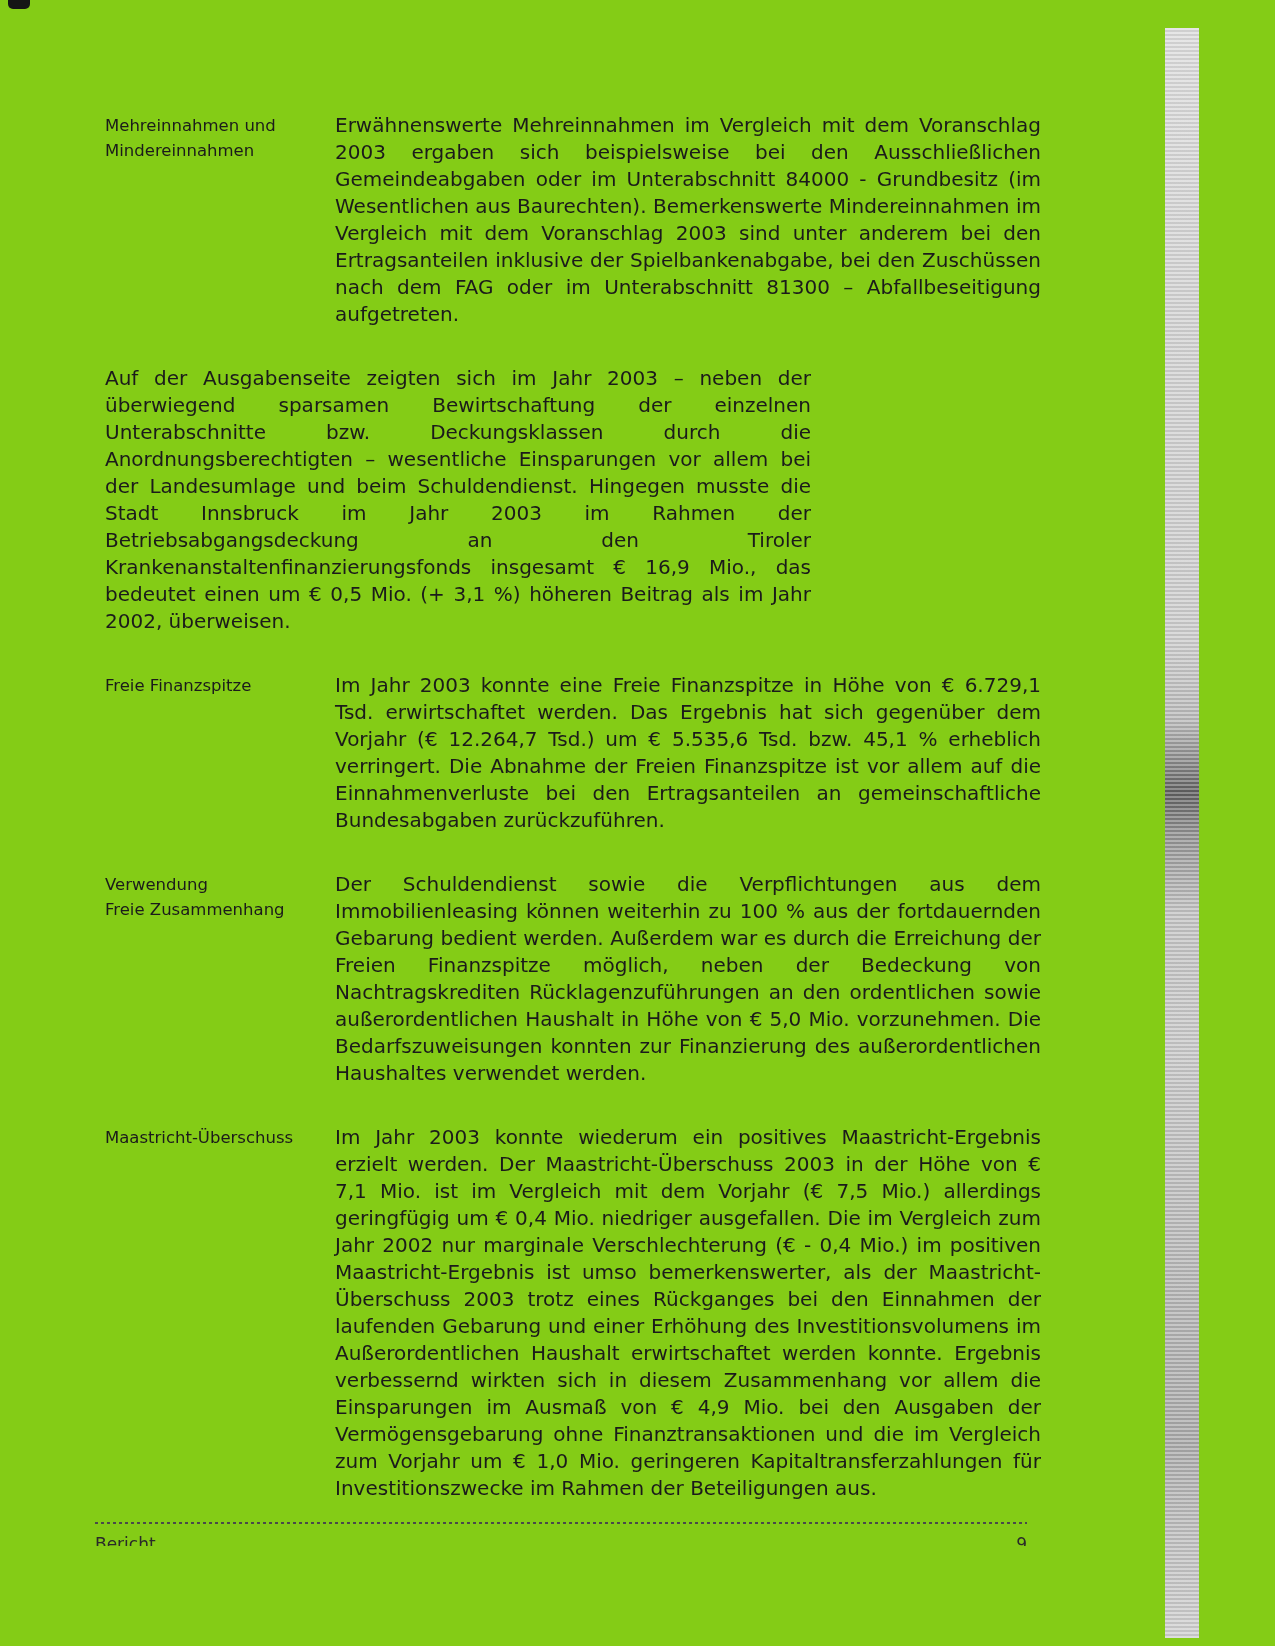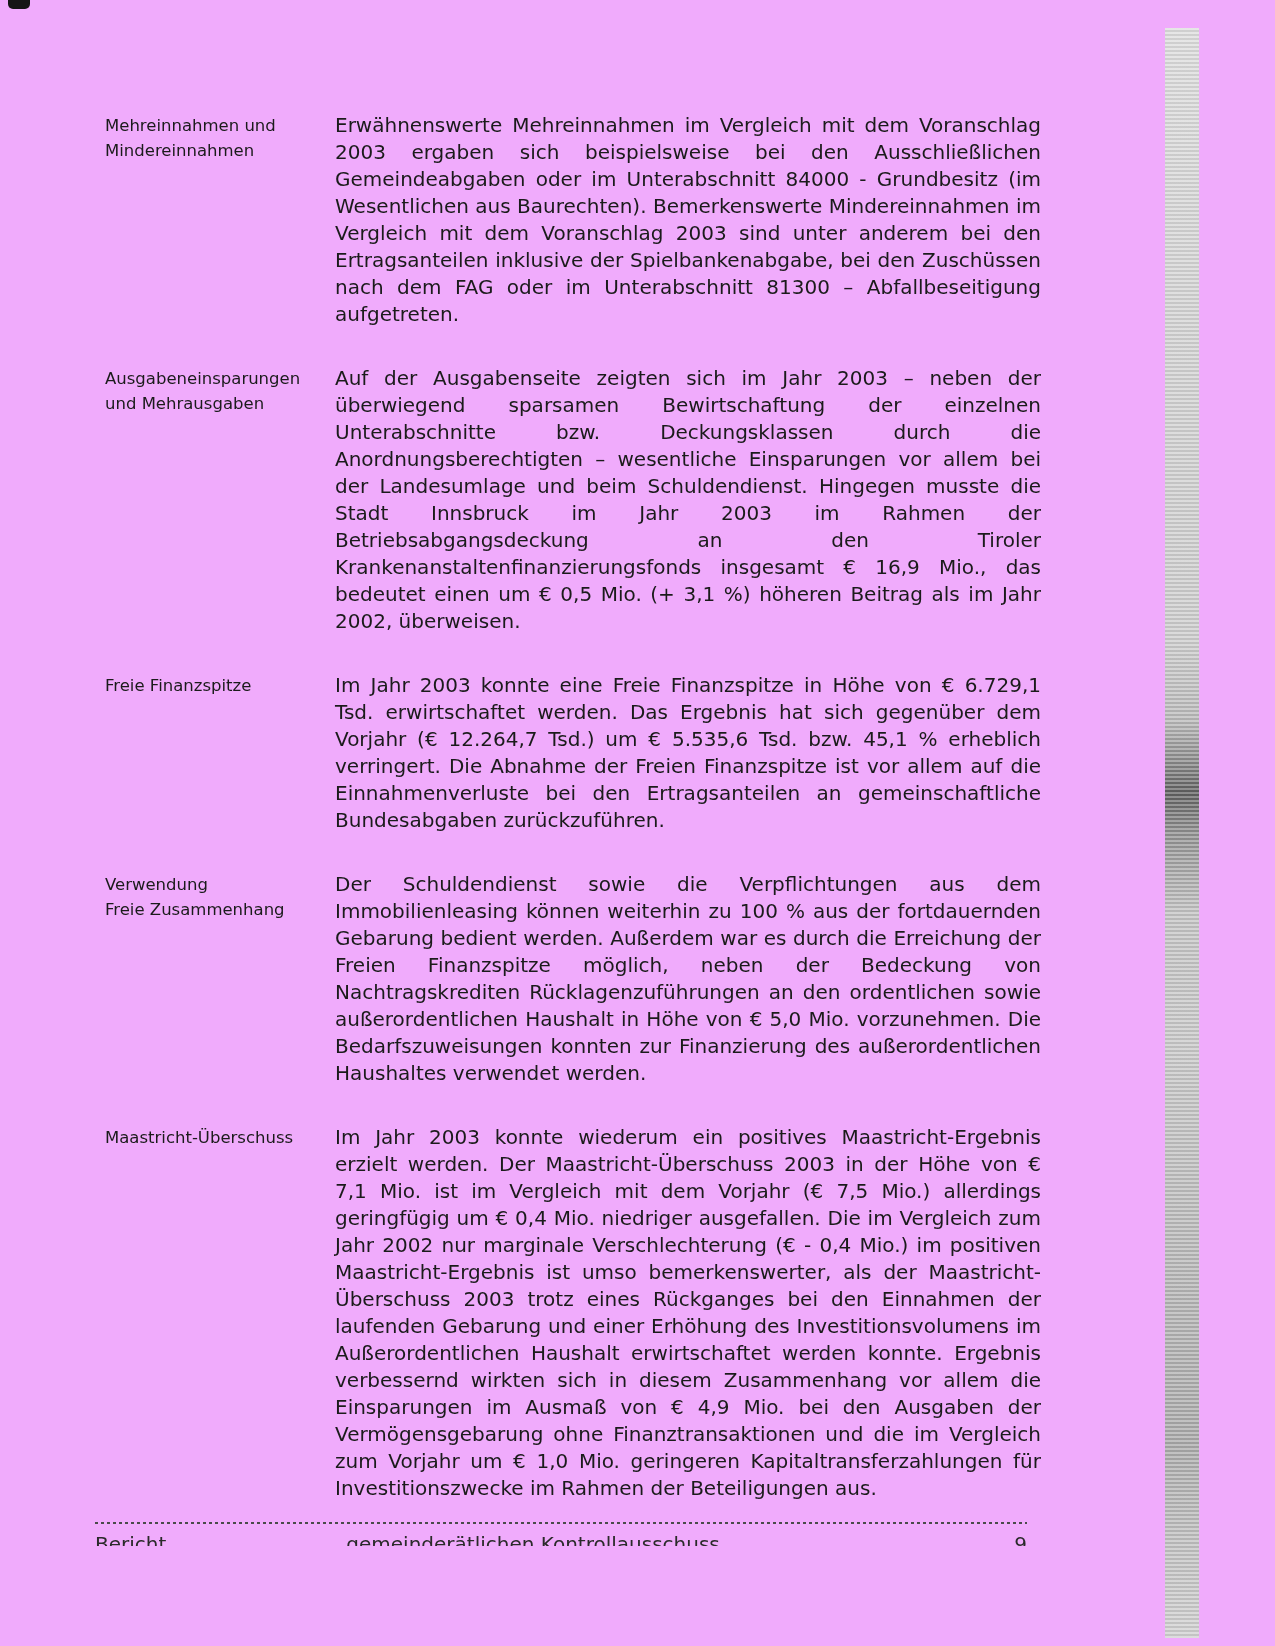--- a/index.html
+++ b/index.html
@@ -1,20 +1,20 @@
 <!DOCTYPE html>
 <html lang="de"><head>
 <meta charset="utf-8">
 <style>
   html, body { margin: 0; padding: 0; background: #e9e9e9; }
   .page {
     position: relative;
     width: 1275px;
     height: 1646px;
-    background: #f0abfc;
+    background: #84cc16;
     font-family: "DejaVu Sans", "Liberation Sans", sans-serif;
     color: #1b1b1b;
     overflow: hidden;
     margin: 0 auto;
   }
   .scan-mark {
     position: absolute;
     top: 0;
     left: 8px;
     width: 22px;
@@ -85,21 +85,21 @@
   .dashed-rule {
     height: 2px;
     background-image: repeating-linear-gradient(to right, #4a4a4a 0 3px, transparent 3px 6px);
   }
   .footer-text-row {
     margin-top: 9px;
     height: 13px;            
     overflow: hidden;
     display: flex;
     justify-content: space-between;
-    font-size: 20px;
+    font-size: 17px;
     line-height: 22px;
     color: #2a2a2a;
   }
   .footer-center { margin-left: 180px; flex: 1; }
   .footer-right { text-align: right; }
 </style>
 </head>
 <body>
 
 <div class="page">
@@ -109,22 +109,20 @@
 
   <div class="content">
 
     <div class="section">
       <div class="label-col">Mehreinnahmen und
 Mindereinnahmen</div>
       <div class="body-col">Erwähnenswerte Mehreinnahmen im Vergleich mit dem Voranschlag 2003 ergaben sich beispielsweise bei den Ausschließlichen Gemeindeabgaben oder im Unterabschnitt 84000 - Grundbesitz (im Wesentlichen aus Baurechten). Bemerkenswerte Mindereinnahmen im Vergleich mit dem Voranschlag 2003 sind unter anderem bei den Ertragsanteilen inklusive der Spielbankenabgabe, bei den Zuschüssen nach dem FAG oder im Unterabschnitt 81300 – Abfallbeseitigung aufgetreten.</div>
     </div>
 
     <div class="section">
-      <div class="label-col">Ausgabeneinsparungen
-und Mehrausgaben</div>
       <div class="body-col">Auf der Ausgabenseite zeigten sich im Jahr 2003 – neben der überwiegend sparsamen Bewirtschaftung der einzelnen Unterabschnitte bzw. Deckungsklassen durch die Anordnungsberechtigten – wesentliche Einsparungen vor allem bei der Landesumlage und beim Schuldendienst. Hingegen musste die Stadt Innsbruck im Jahr 2003 im Rahmen der Betriebsabgangsdeckung an den Tiroler Krankenanstaltenfinanzierungsfonds insgesamt € 16,9 Mio., das bedeutet einen um € 0,5 Mio. (+ 3,1 %) höheren Beitrag als im Jahr 2002, überweisen.</div>
     </div>
 
     <div class="section">
       <div class="label-col">Freie Finanzspitze</div>
       <div class="body-col">Im Jahr 2003 konnte eine Freie Finanzspitze in Höhe von € 6.729,1 Tsd. erwirtschaftet werden. Das Ergebnis hat sich gegenüber dem Vorjahr (€ 12.264,7 Tsd.) um € 5.535,6 Tsd. bzw. 45,1 % erheblich verringert. Die Abnahme der Freien Finanzspitze ist vor allem auf die Einnahmenverluste bei den Ertragsanteilen an gemeinschaftliche Bundesabgaben zurückzuführen.</div>
     </div>
 
     <div class="section">
       <div class="label-col">Verwendung
@@ -136,18 +134,17 @@
       <div class="label-col">Maastricht-Überschuss</div>
       <div class="body-col">Im Jahr 2003 konnte wiederum ein positives Maastricht-Ergebnis erzielt werden. Der Maastricht-Überschuss 2003 in der Höhe von € 7,1 Mio. ist im Vergleich mit dem Vorjahr (€ 7,5 Mio.) allerdings geringfügig um € 0,4 Mio. niedriger ausgefallen. Die im Vergleich zum Jahr 2002 nur marginale Verschlechterung (€ - 0,4 Mio.) im positiven Maastricht-Ergebnis ist umso bemerkenswerter, als der Maastricht-Überschuss 2003 trotz eines Rückganges bei den Einnahmen der laufenden Gebarung und einer Erhöhung des Investitionsvolumens im Außerordentlichen Haushalt erwirtschaftet werden konnte. Ergebnis verbessernd wirkten sich in diesem Zusammenhang vor allem die Einsparungen im Ausmaß von € 4,9 Mio. bei den Ausgaben der Vermögensgebarung ohne Finanztransaktionen und die im Vergleich zum Vorjahr um € 1,0 Mio. geringeren Kapitaltransferzahlungen für Investitionszwecke im Rahmen der Beteiligungen aus.</div>
     </div>
 
   </div>
 
   <div class="footer">
     <div class="dashed-rule"></div>
     <div class="footer-text-row">
       <span class="footer-left">Bericht</span>
-      <span class="footer-center">gemeinderätlichen Kontrollausschuss</span>
       <span class="footer-right">9</span>
     </div>
   </div>
 
 </div>
 
 </body></html>

